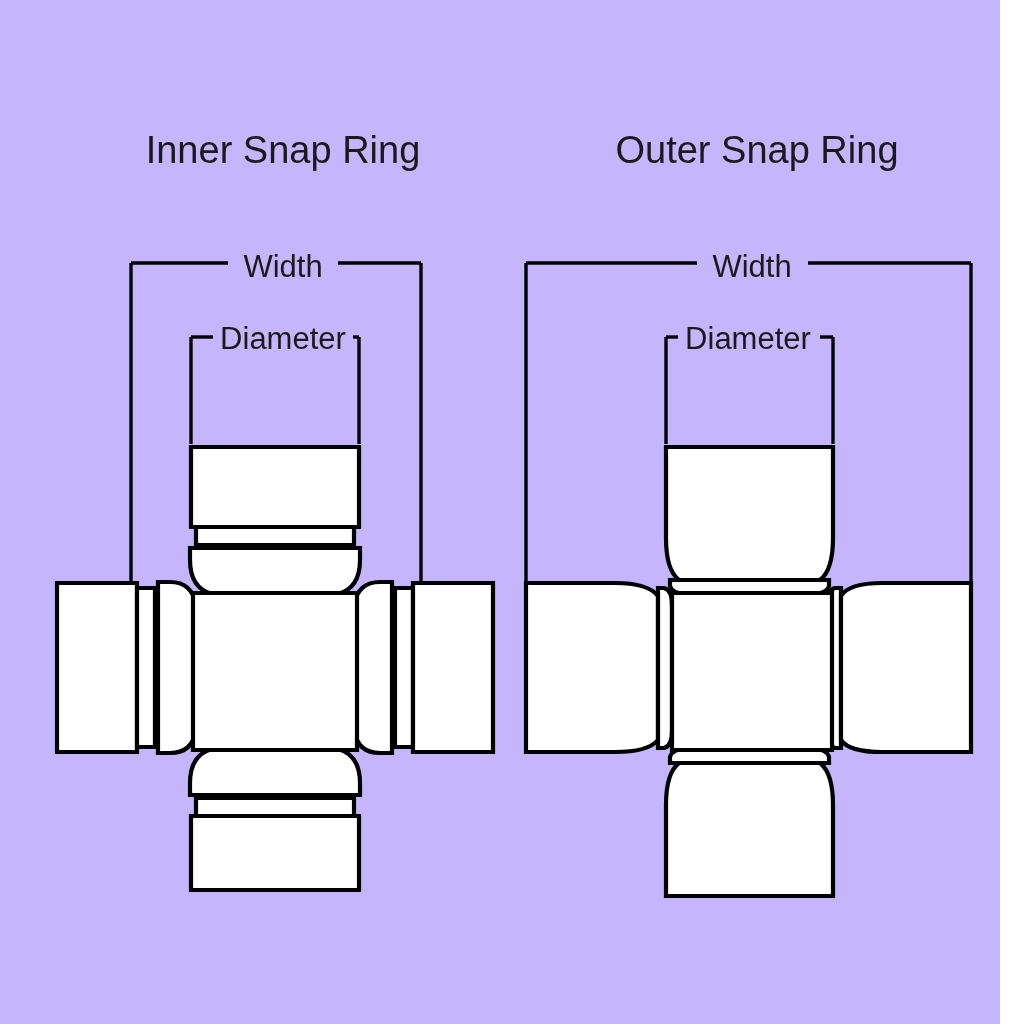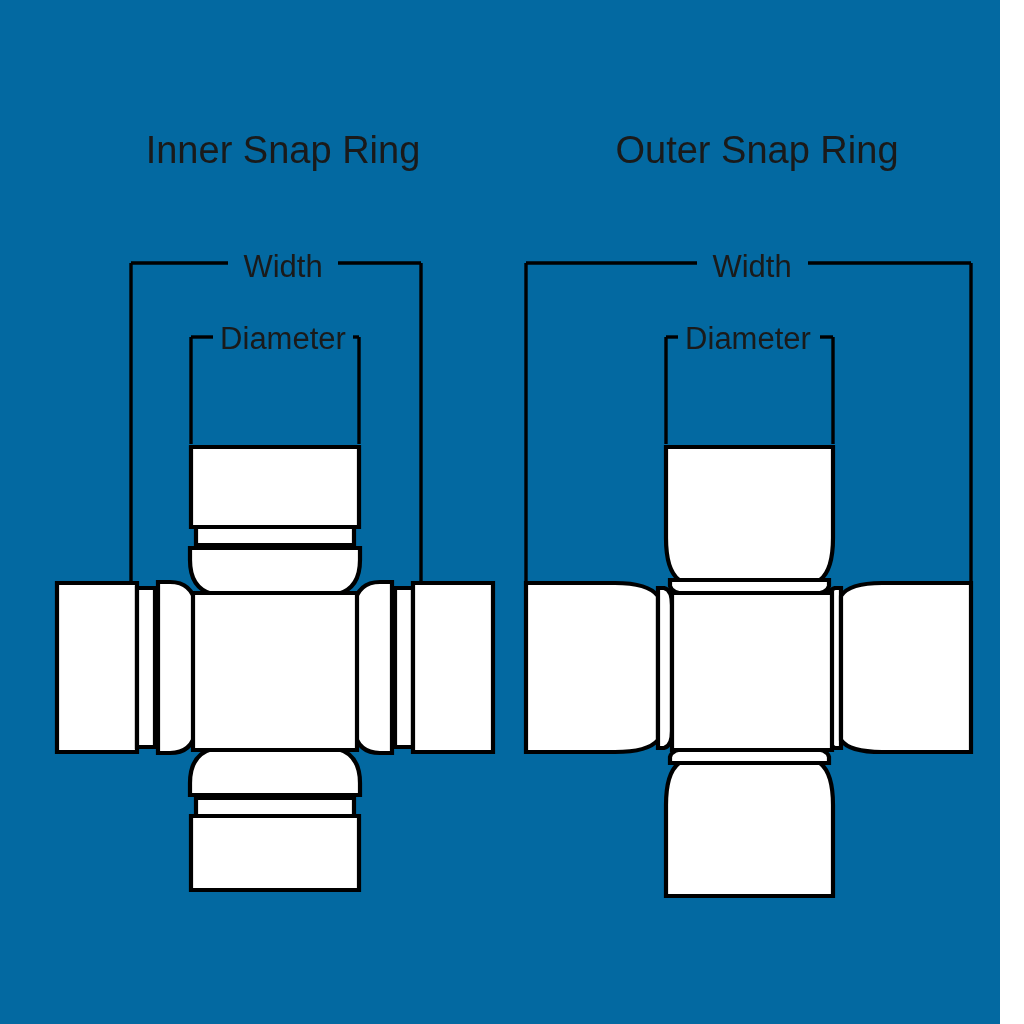--- a/index.html
+++ b/index.html
@@ -12,21 +12,21 @@
     width: 1024px;
     height: 1024px;
     font-family: "Liberation Sans", sans-serif;
     color: #000000;
     overflow: hidden;
   }
   #stage {
     position: relative;
     width: 1000px;
     height: 1024px;
-    background: #0369a1;
+    background: #c4b5fd;
   }
   svg#diagram {
     display: block;
     width: 1024px;
     height: 1024px;
   }
   .part-outline {
     fill: #ffffff;
     stroke: #000000;
     stroke-width: 4.2;

